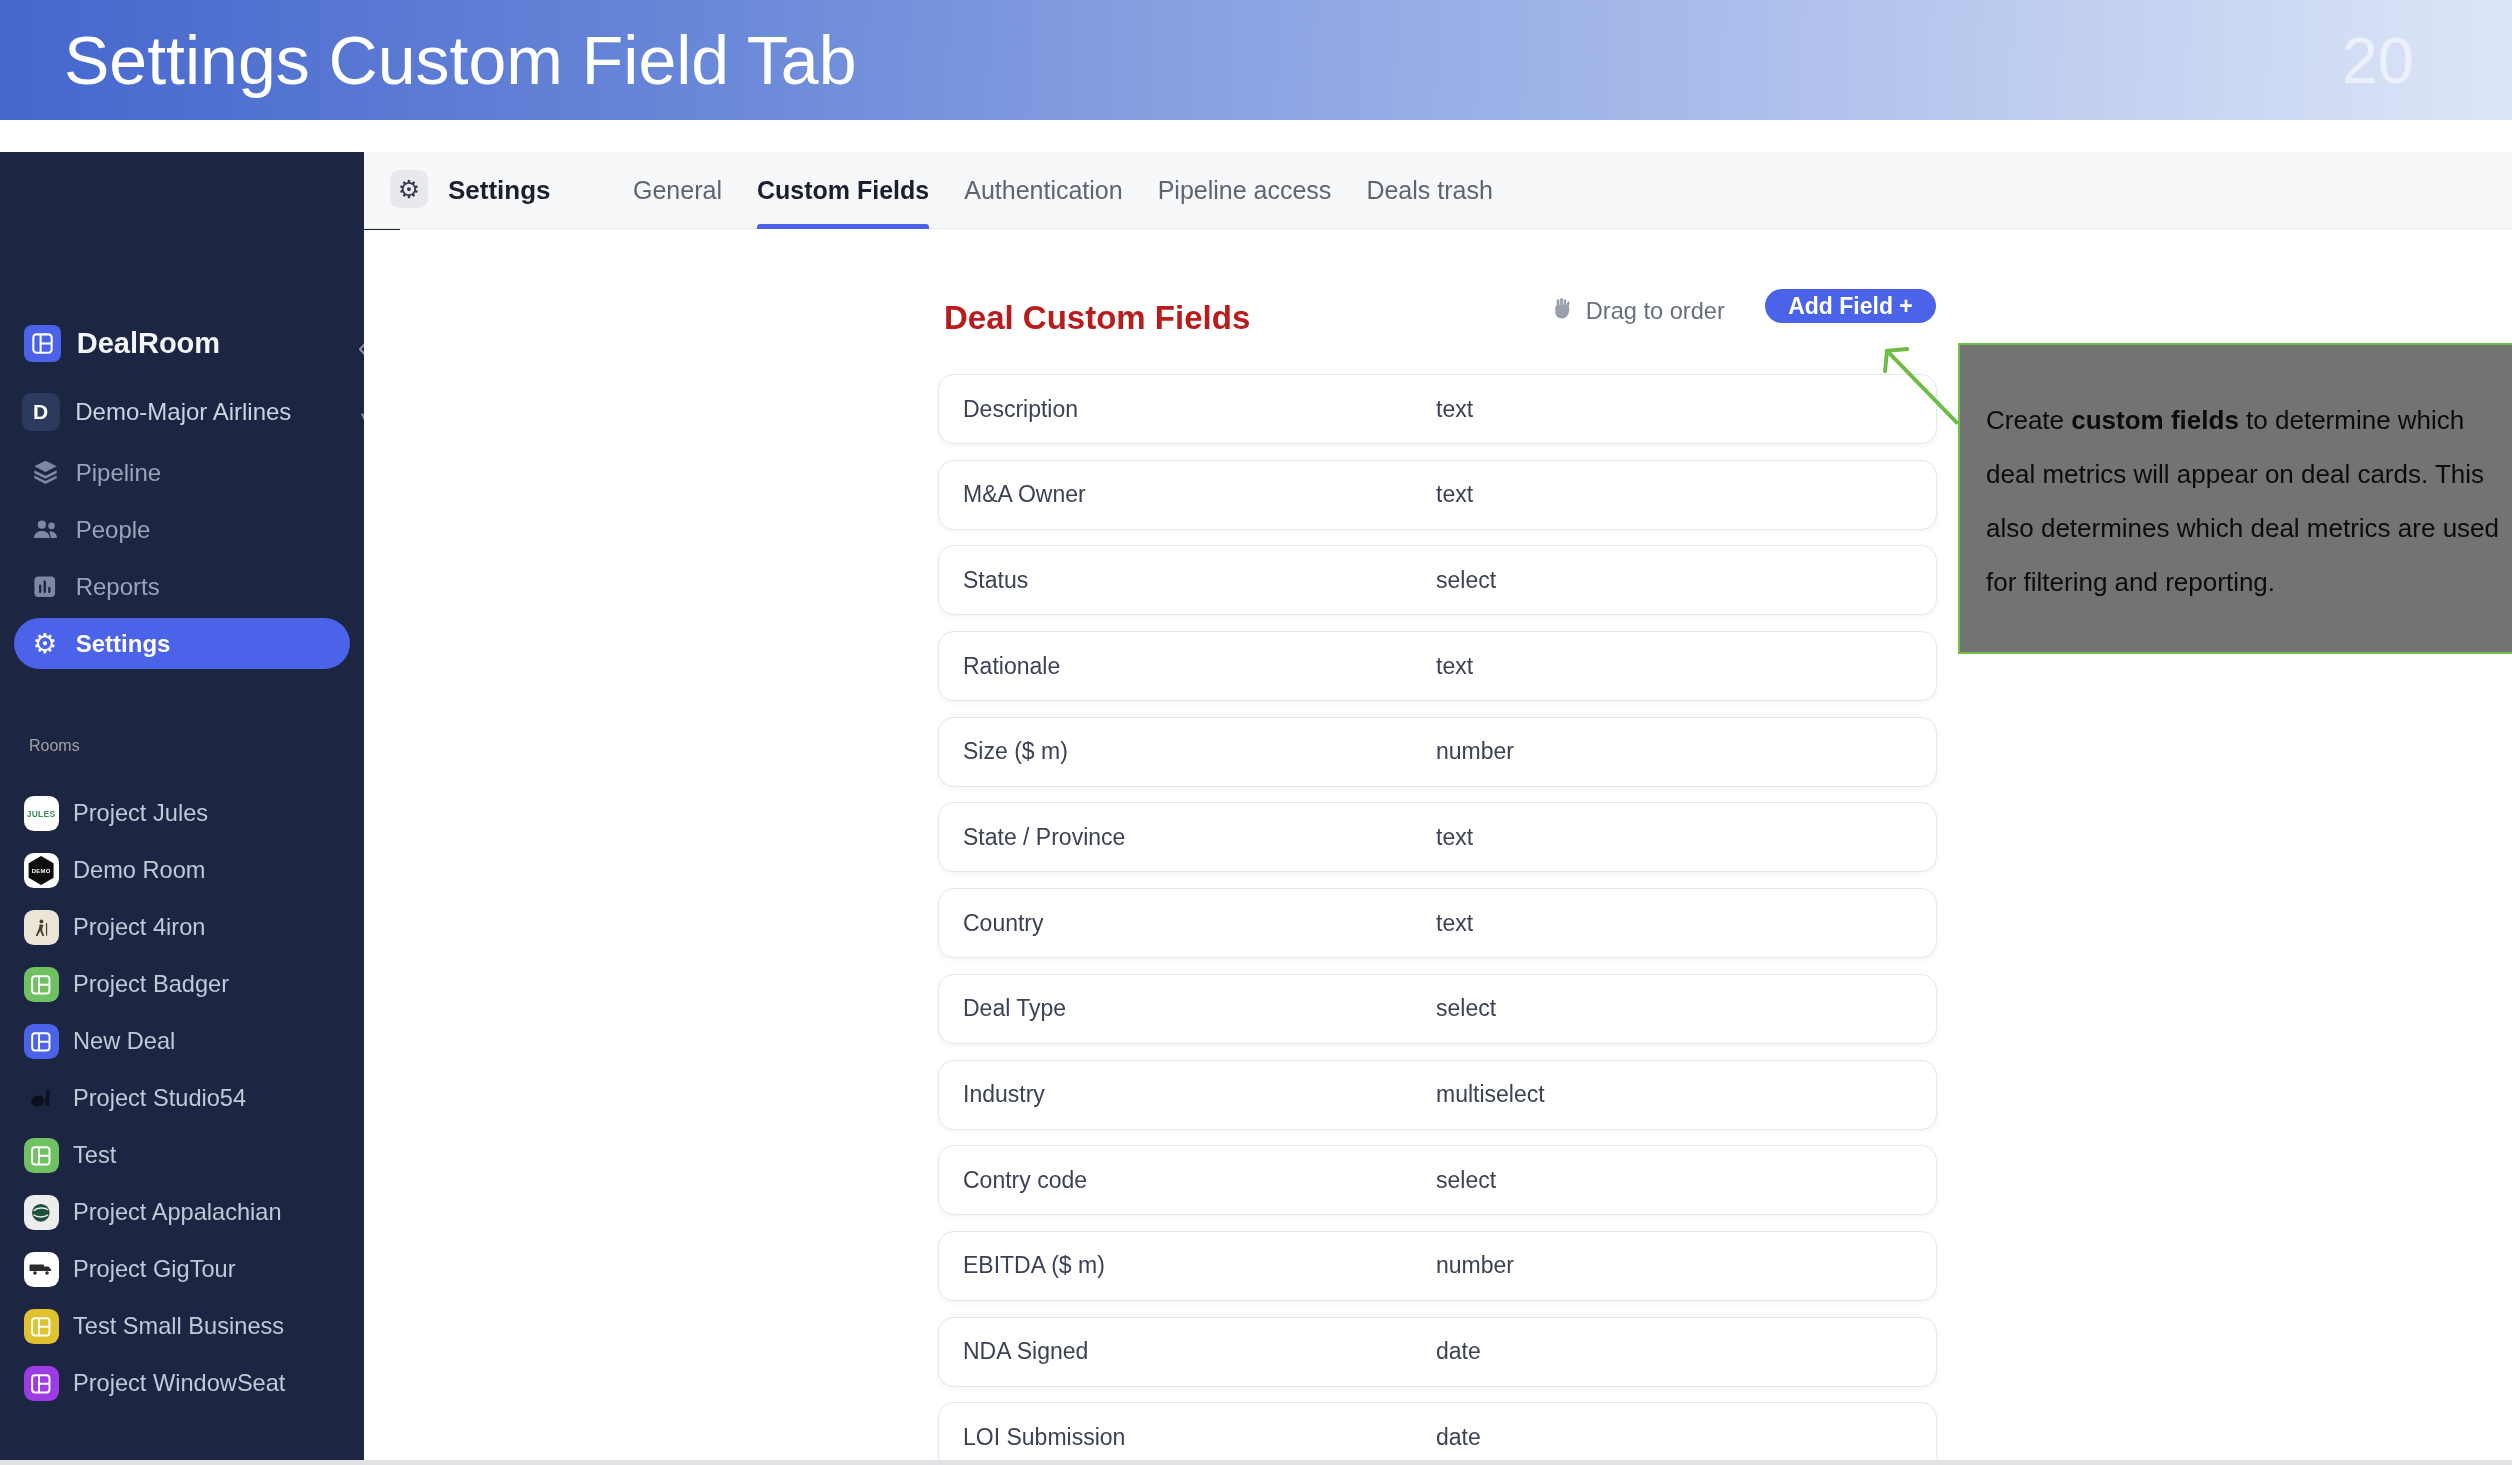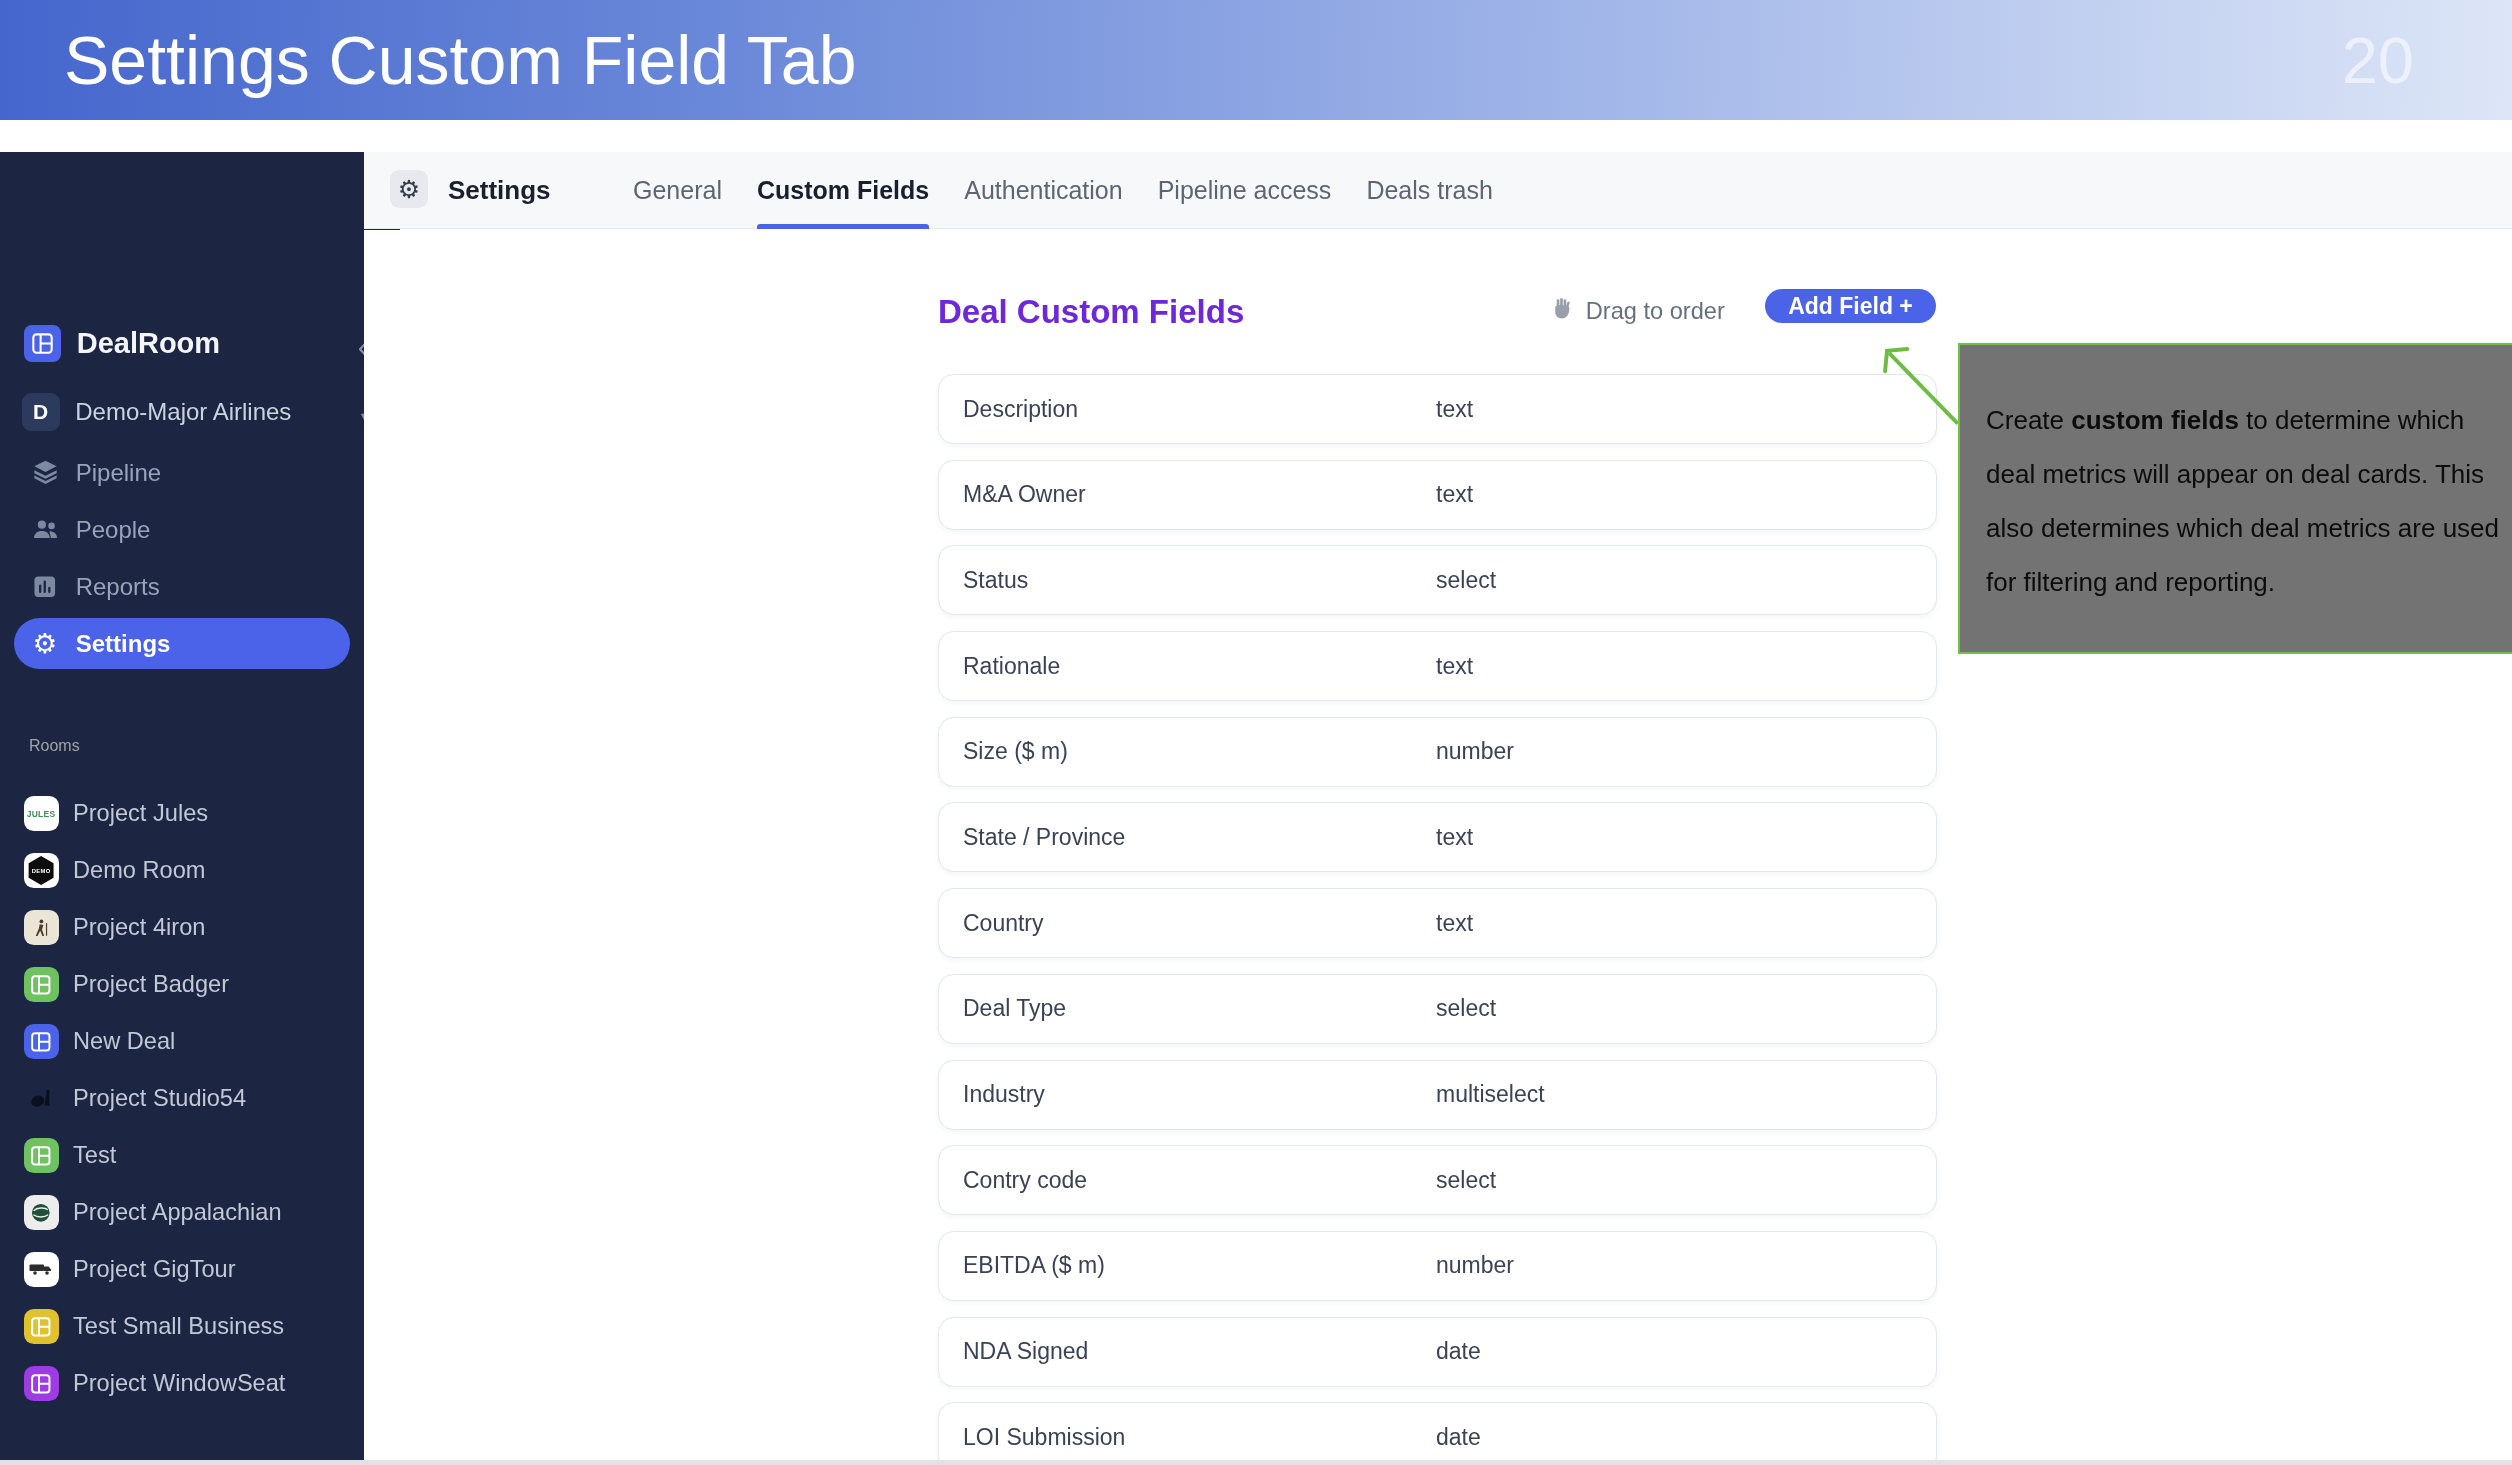--- a/index.html
+++ b/index.html
@@ -59,21 +59,21 @@
                   font-size:26px;font-weight:700;color:#1a202e;}
   .tabs{position:absolute;left:269px;top:0;height:76px;display:flex;gap:35px;}
   .tab{position:relative;height:100%;display:flex;align-items:center;font-size:25px;
        color:#5d6573;cursor:pointer;white-space:nowrap;}
   .tab.active{color:#191f2e;font-weight:600;}
   .tab.active::after{content:"";position:absolute;left:0;right:0;bottom:-1.3px;height:5.2px;
                      background:#4a63e8;border-radius:3.3px 3.3px 0 0;}
 
   
   .content{position:absolute;left:364px;top:230px;right:0;bottom:0;background:#ffffff;}
-  .dcf-title{position:absolute;left:938px;top:293px;margin:0;font-size:33px;font-weight:700;color:#6d28d9;}
+  .dcf-title{position:absolute;left:938px;top:293px;margin:6px;font-size:33px;font-weight:700;color:#b91c1c;}
   .drag-hint{position:absolute;left:1549px;top:296px;display:flex;align-items:center;gap:11.8px;
              font-size:23.6px;color:#68707f;white-space:nowrap;}
   .add-btn{position:absolute;left:1765px;top:289px;width:171px;height:34px;border:none;
            border-radius:25.5px;background:#4a63e8;color:#fff;font-size:23px;font-weight:600;
            font-family:inherit;display:flex;align-items:center;justify-content:center;cursor:pointer;}
   .cards{position:absolute;left:938px;top:374px;width:999px;}
   .card{height:70px;box-sizing:border-box;border:1.3px solid #e3e7ee;border-radius:15.7px;background:#fff;
         margin-bottom:15.7px;display:flex;align-items:center;box-shadow:0 2px 5.2px rgba(25,35,65,.05);cursor:grab;}
   .fname{flex:0 0 473px;padding-left:24px;font-size:23px;color:#3a4254;white-space:nowrap;}
   .ftype{font-size:23px;color:#3a4254;}

